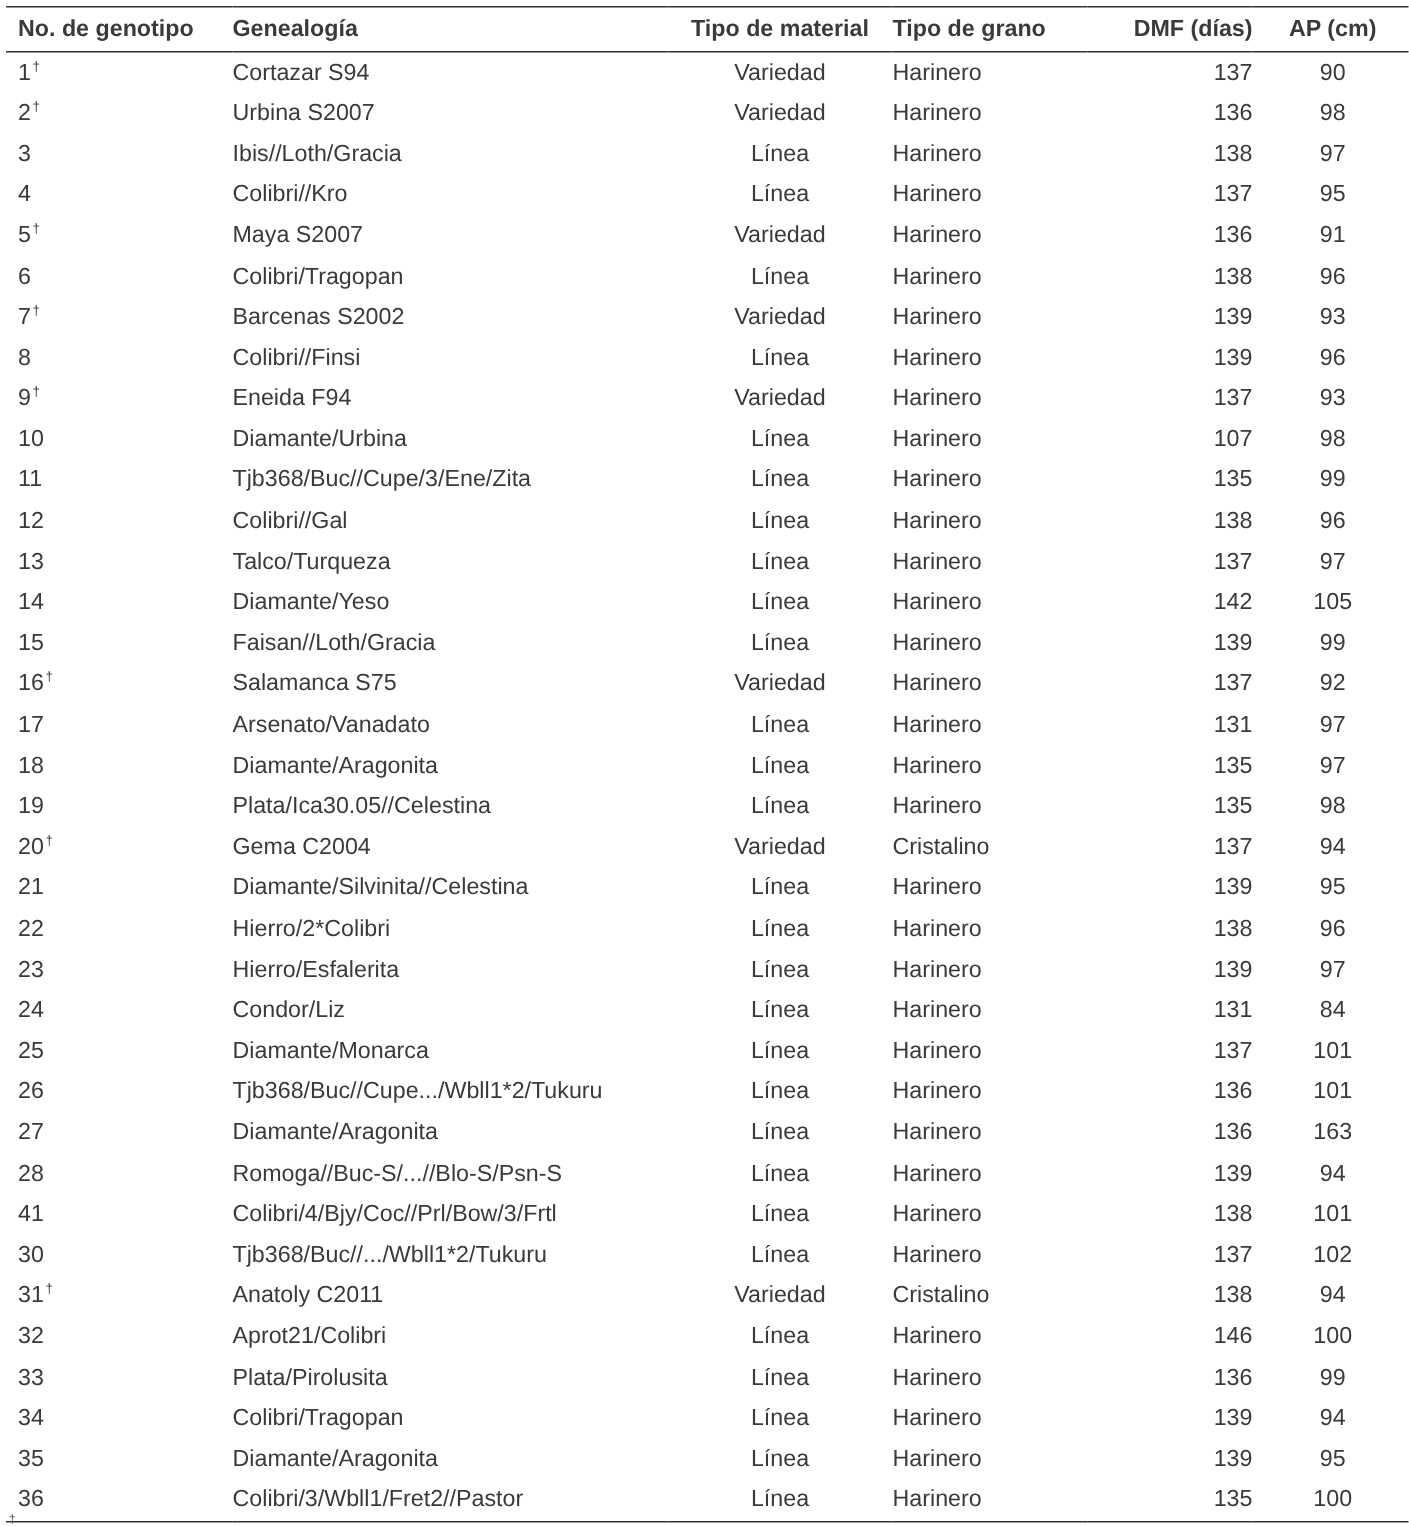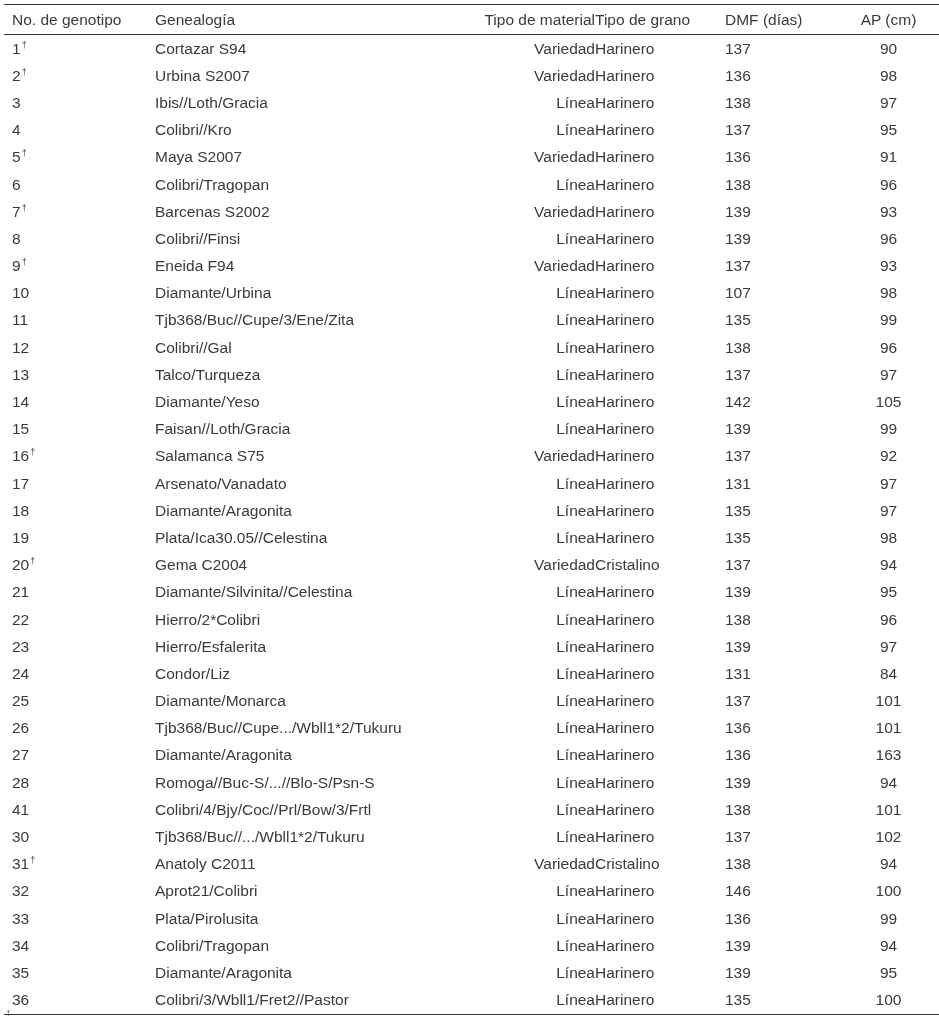--- a/index.html
+++ b/index.html
@@ -5,27 +5,27 @@
     html, body { margin: 0; padding: 0; background: #ffffff; }
     body {
       width: 939px; height: 1017px; overflow: hidden; position: relative;
       font-family: "Liberation Sans", "DejaVu Sans", sans-serif;
       color: #3a3a3a;
     }
     .table-wrap { position: absolute; left: 4px; top: 4px; width: 930px; }
     table { border-collapse: collapse; width: 930px; table-layout: fixed; font-size: 15.5px; }
     thead tr { border-top: 1.4px solid #333; border-bottom: 1.4px solid #333; }
     tbody tr:last-child { border-bottom: 1.4px solid #333; }
-    th { font-weight: normal; height: 29px; padding: 0; white-space: nowrap; }
+    th { font-weight: bold; height: 29px; padding: 0; white-space: nowrap; }
     td { height: 27.2px; padding: 0; white-space: nowrap; }
     .c-no { width: 143px; text-align: left; padding-left: 8px; }
     .c-gen { width: 290px; text-align: left; }
-    .c-mat { width: 150px; text-align: right; }
+    .c-mat { width: 150px; text-align: center; }
     .c-gra { width: 130px; text-align: left; }
-    .c-dmf { width: 110px; text-align: left; }
+    .c-dmf { width: 110px; text-align: right; }
     .c-ap { width: 107px; text-align: center; }
     th.c-no { padding-left: 8px; }
     sup { font-size: 9px; vertical-align: 6px; line-height: 0; margin-left: 1px; }
     .footnote-mark { position: absolute; left: 6px; top: 1009px; font-size: 8px; color: #555; line-height: 1; }
   </style>
 </head>
 <body>
 
 <div class="table-wrap">
   <table>

